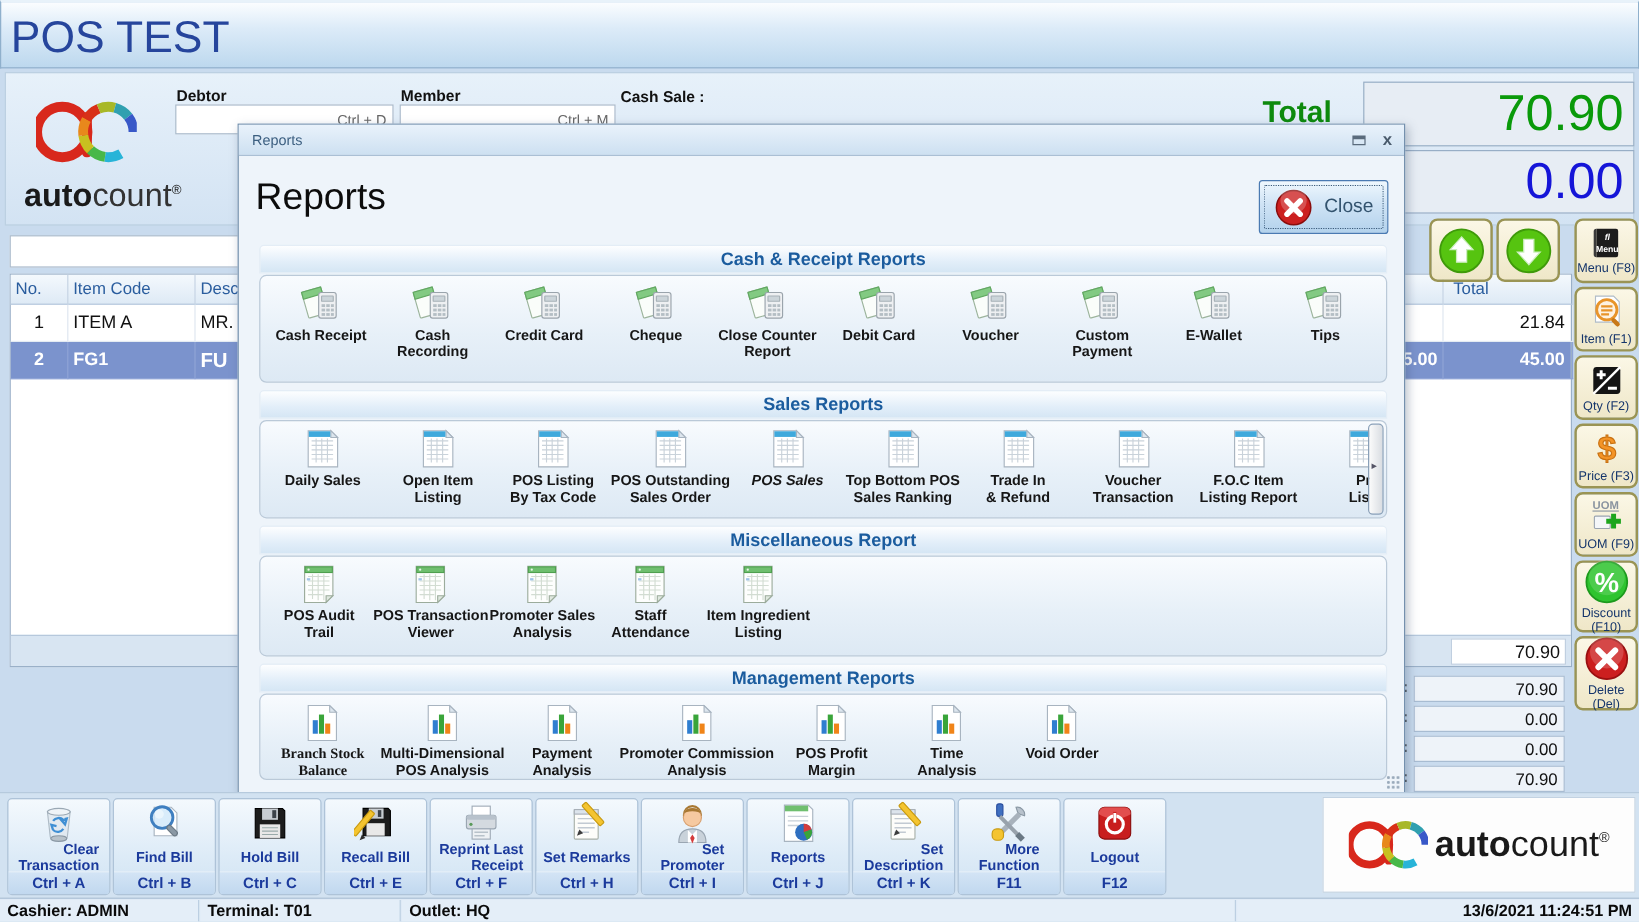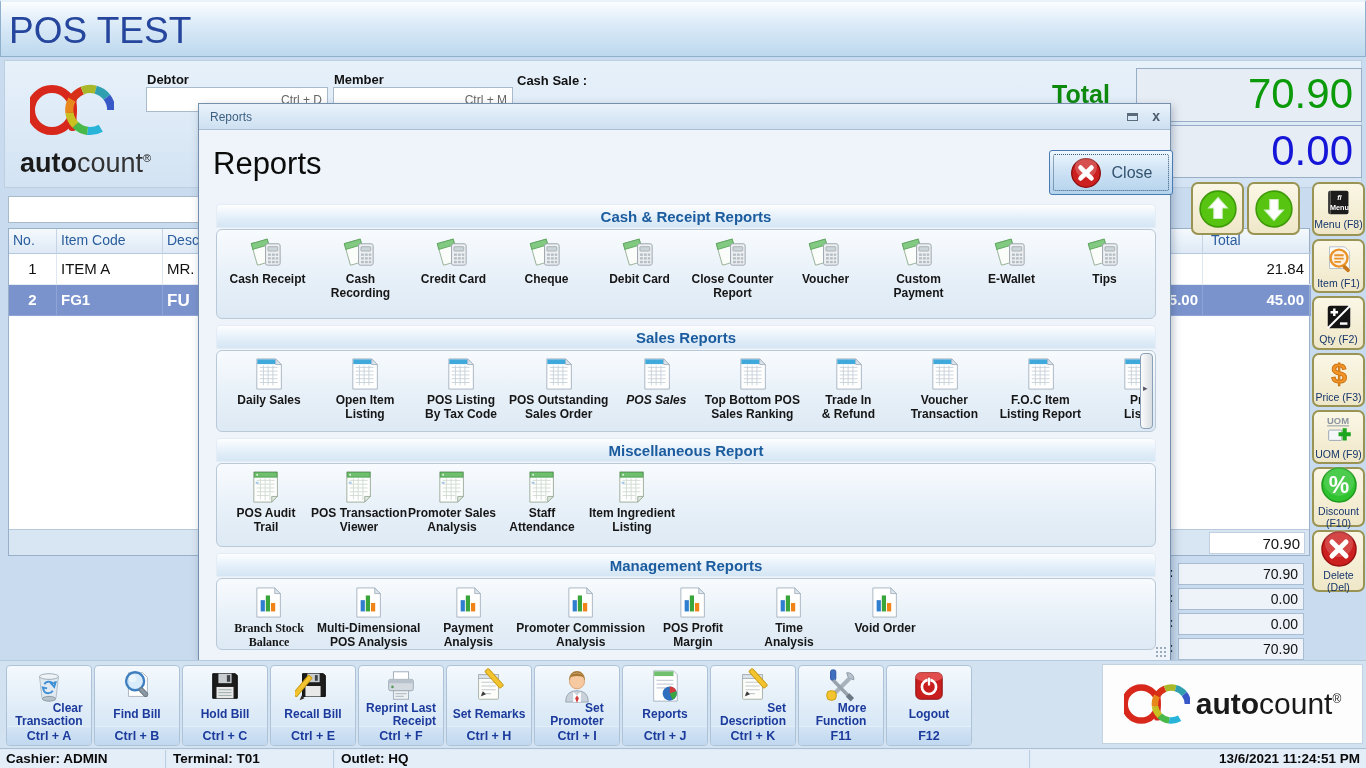--- a/index.html
+++ b/index.html
@@ -58,21 +58,21 @@
   .sum-colon { left:1169px; width:8px; font-size:13px; font-weight:bold; color:#111; }
 
   .dialog { left:198px; top:103px; width:973px; height:559px; background:#eef4fa;
     border:1px solid #7490ad; box-shadow:2px 3px 8px rgba(60,80,110,.35); }
   .dlg-titlebar { position:absolute; left:0; top:0; width:100%; height:26px;
     background:linear-gradient(#e9f2fb,#cde0f1); border-bottom:1px solid #aabfd4; }
   .dlg-titlebar .t { position:absolute; left:11px; top:6px; font-size:12px; color:#3c5f80; }
   .dlg-min { position:absolute; right:32px; top:9px; width:11px; height:8px; border:1px solid #5a6b7c; border-top:3px solid #5a6b7c; }
   .dlg-x { position:absolute; right:10px; top:4px; font-size:14px; color:#4a5b6c; font-weight:bold; }
   .dlg-heading { position:absolute; left:14px; top:42px; font-size:31px; color:#0c0c0c; }
-  .close-btn { position:absolute; left:850px; top:46px; width:124px; height:45px;
+  .close-btn { position:absolute; left:850px; top:46px; width:108px; height:45px;
     background:linear-gradient(#eff8fe,#cfe3f5 45%,#b3d2ec); border:1px solid #4a7ab2; border-radius:3px;
     display:flex; align-items:center; justify-content:center; gap:10px; }
   .close-btn:before { content:""; position:absolute; left:3px; top:3px; right:3px; bottom:3px; border:1px dotted #3a5a7a; border-radius:2px; }
   .close-btn span { font-size:16px; color:#33536e; }
 
   .sections { position:absolute; left:17px; top:100px; width:940px; }
   .sec-head { height:24px; text-align:center; font-size:15px; font-weight:bold; color:#1b5c9e;
     background:linear-gradient(#fdfeff,#e2eef9 60%, #d5e6f4); border:1px solid #e4edf6; border-radius:4px 4px 0 0; padding-top:3px; margin-bottom:1px; }
   .sec-panel { position:relative; border:1px solid #bac9d8; border-radius:6px; margin-bottom:6px;
     background:linear-gradient(#f8fbfe,#e7f0f8 55%, #dde9f4); overflow:hidden;
@@ -418,21 +418,22 @@
                   <rect x="27.5" y="18" width="2.5" height="2.4"></rect>
       <rect x="19.5" y="21.8" width="3" height="2.4"></rect>
                   <rect x="23.5" y="21.8" width="3" height="2.4"></rect>
                   <rect x="27.5" y="21.8" width="2.5" height="2.4"></rect>
       <rect x="19.5" y="25.6" width="3" height="2.4"></rect>
                   <rect x="23.5" y="25.6" width="3" height="2.4"></rect>
                   <rect x="27.5" y="25.6" width="2.5" height="2.4"></rect>
                 </g>
               </svg>
             </span>
-            <span class="lbl">Debit Card</span>
+            <span class="lbl">Close Counter
+Report</span>
           </div>
           <div class="rpt-item" style="min-width: 93px;">
             <span class="ic">
               <svg width="37" height="34.04" viewBox="0 0 38 35">
       <g transform="rotate(-16 14 16)">
                   <rect x="5" y="5" width="17" height="23" rx="1" fill="#fafdfa" stroke="#9cb49c"></rect>
       <rect x="5" y="5" width="17" height="6" fill="#82ca82" stroke="#61a861"></rect>
                 </g>
       <rect x="17" y="8" width="15" height="22" rx="2" fill="#eef0f2" stroke="#9aa4ac"></rect>
       <rect x="19.5" y="11" width="10" height="4.5" rx=".5" fill="#ccd5da" stroke="#a8b2b8"></rect>
@@ -442,22 +443,21 @@
                   <rect x="27.5" y="18" width="2.5" height="2.4"></rect>
       <rect x="19.5" y="21.8" width="3" height="2.4"></rect>
                   <rect x="23.5" y="21.8" width="3" height="2.4"></rect>
                   <rect x="27.5" y="21.8" width="2.5" height="2.4"></rect>
       <rect x="19.5" y="25.6" width="3" height="2.4"></rect>
                   <rect x="23.5" y="25.6" width="3" height="2.4"></rect>
                   <rect x="27.5" y="25.6" width="2.5" height="2.4"></rect>
                 </g>
               </svg>
             </span>
-            <span class="lbl">Close Counter
-Report</span>
+            <span class="lbl">Debit Card</span>
           </div>
           <div class="rpt-item" style="min-width: 93px;">
             <span class="ic">
               <svg width="37" height="34.04" viewBox="0 0 38 35">
       <g transform="rotate(-16 14 16)">
                   <rect x="5" y="5" width="17" height="23" rx="1" fill="#fafdfa" stroke="#9cb49c"></rect>
       <rect x="5" y="5" width="17" height="6" fill="#82ca82" stroke="#61a861"></rect>
                 </g>
       <rect x="17" y="8" width="15" height="22" rx="2" fill="#eef0f2" stroke="#9aa4ac"></rect>
       <rect x="19.5" y="11" width="10" height="4.5" rx=".5" fill="#ccd5da" stroke="#a8b2b8"></rect>

